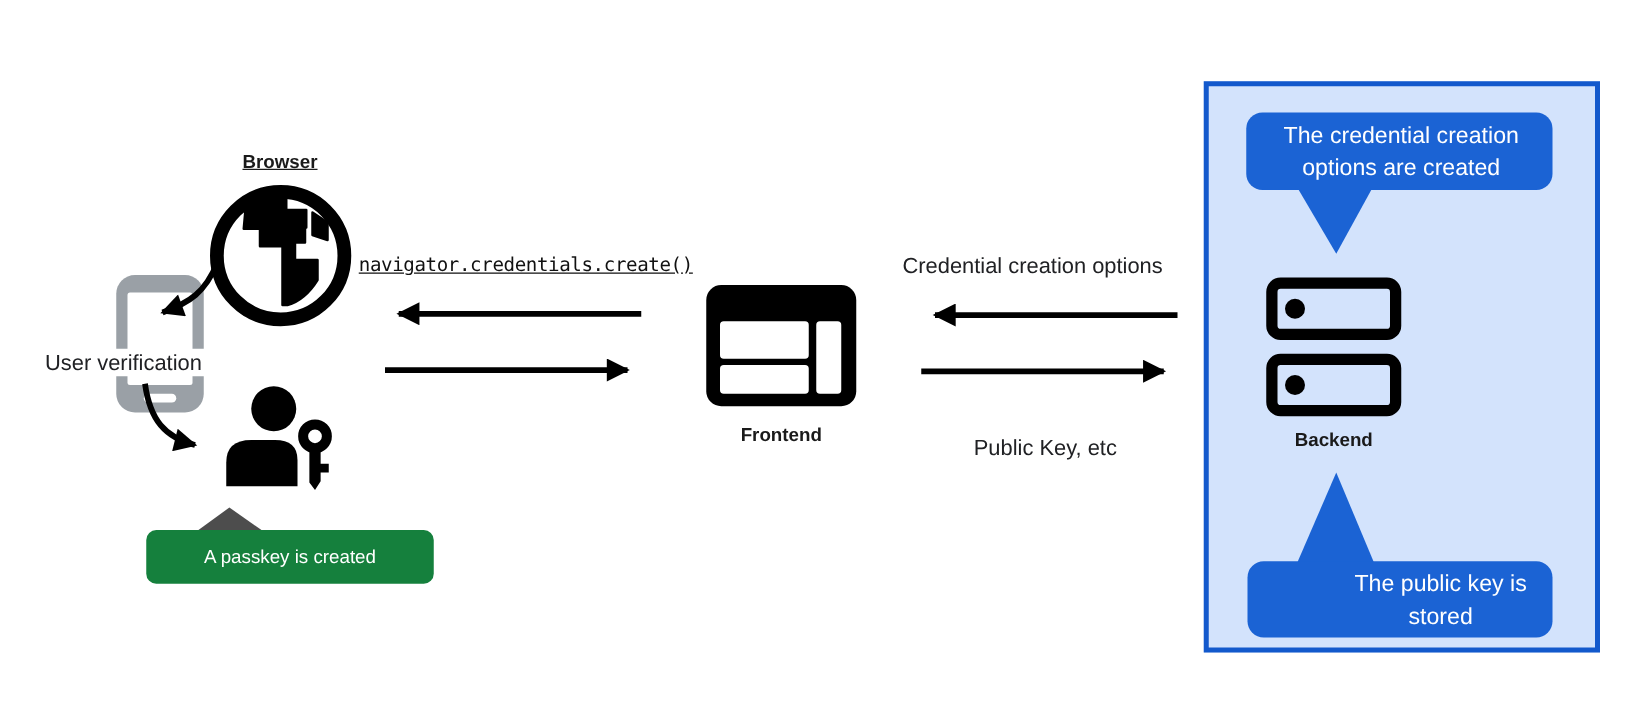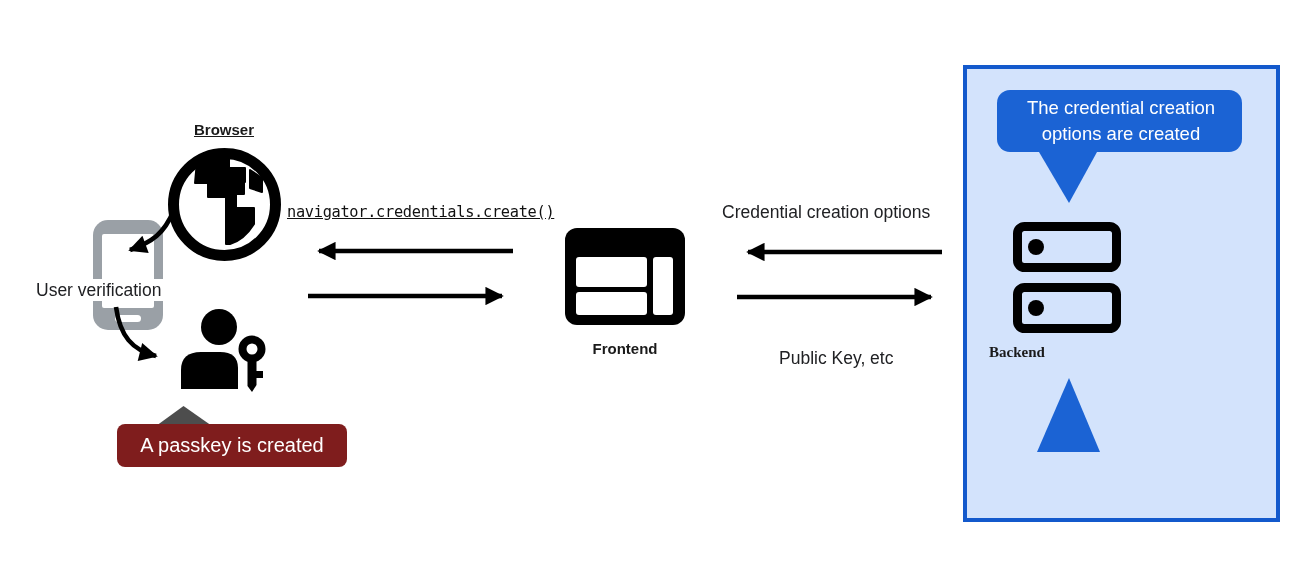--- a/index.html
+++ b/index.html
@@ -19,21 +19,21 @@
     z-index:0;
   }
   .overlay{position:absolute;left:0;top:0;z-index:1;}
   .txt{z-index:2;}
   .callout{
     box-sizing:border-box;border-radius:13px;color:#ffffff;
     display:flex;align-items:center;justify-content:center;text-align:center;
     z-index:2;
   }
   .callout-blue{background:#1b63d4;font-size:18.5px;line-height:26px;justify-content:flex-end;}
-  .callout-dark{background:#7f1d1d;font-size:20px;border-radius:8px;}
+  .callout-dark{background:#15803d;font-size:15px;border-radius:8px;}
   .phone{
     box-sizing:border-box;background:#9aa0a6;border-radius:15px;z-index:0;
   }
   .phone-screen{position:absolute;background:#ffffff;border-radius:2px;}
   .phone-bar{position:absolute;background:#ffffff;border-radius:4px;}
   .halo{background:#ffffff;padding:1px 3px;}
 </style>
 </head>
 <body>
 
@@ -105,24 +105,27 @@
 
   <div class="abs txt code-label" style="left:287px;top:203px;text-decoration:underline;">navigator.credentials.create()</div>
 
 
   <div class="abs txt node-label" style="left:565px;top:340px;width:120px;">Frontend</div>
 
   <div class="abs txt msg-label" style="left:722px;top:202px;">Credential creation options</div>
 
   <div class="abs txt msg-label" style="left:779px;top:333px;margin-top:15px;">Public Key, etc</div>
 
-  <div class="abs txt node-label" style="left:957px;top:344px;width:120px;font-family:Liberation Serif, serif;">Backend</div>
+  <div class="abs txt node-label" style="left:1007px;top:344px;width:120px;">Backend</div>
 
   <div class="abs callout callout-dark" style="left:117px;top:424px;width:230px;height:43px;">
     <span>A passkey is created</span>
   </div>
 
   <div class="abs callout callout-blue" style="left:997px;top:90px;width:245px;height:62px;padding:4px 2px;">
     <span style="max-width:238px;">The credential creation options are created</span>
   </div>
 
+  <div class="abs callout callout-blue" style="left:998px;top:449px;width:244px;height:61px;padding:4px 2px;">
+    <span style="max-width:175px;">The public key is stored</span>
+  </div>
 
 </div>
 
 </body></html>

